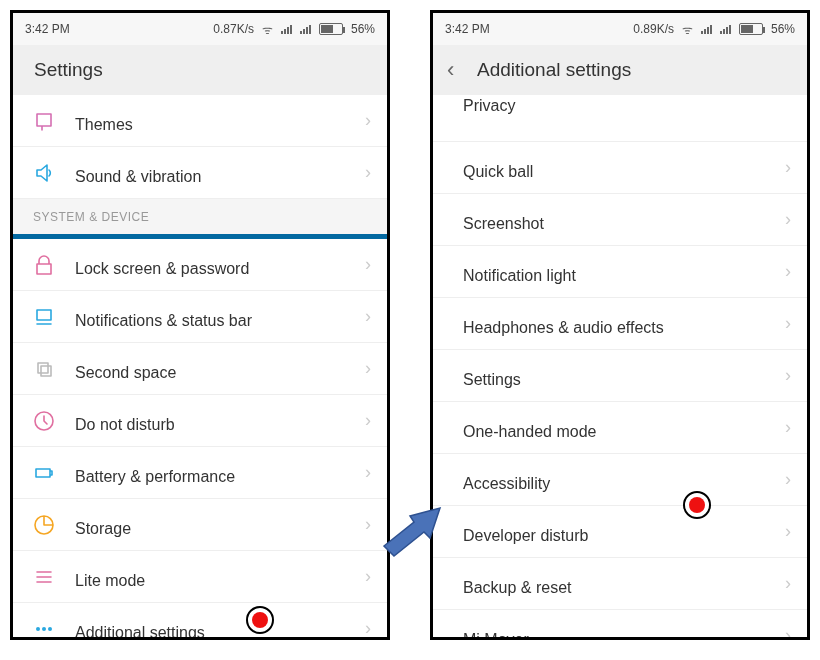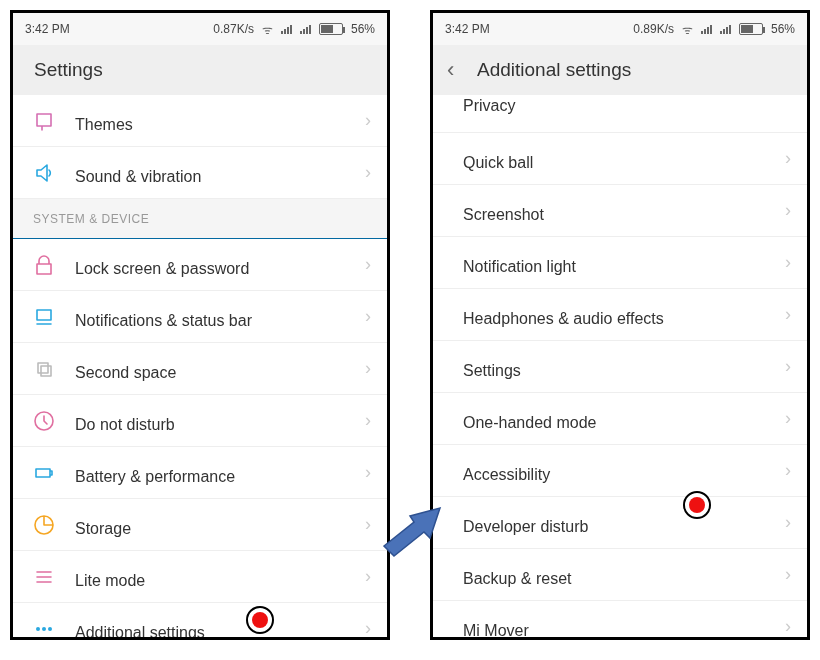--- a/index.html
+++ b/index.html
@@ -85,24 +85,24 @@
   .row.no-icon .label { margin-left:10px; }
   .section-header {
     height:40px;
     background:#f5f5f5;
     display:flex;
     align-items:center;
     padding:0 20px;
     font-size:12px;
     letter-spacing:0.5px;
     color:#999;
-    border-bottom:1px solid #0369a1;
+    border-bottom:5px solid #0369a1;
   }
   .row.partial-top {
-    height: 38px;
+    height: 47px;
     border-top: none;
     align-items: flex-start;
     padding-top: 0;
   }
   .row.partial-top .label { margin-top: 2px; }
 
   
   .marker {
     position:absolute;
     width:28px; height:28px;

